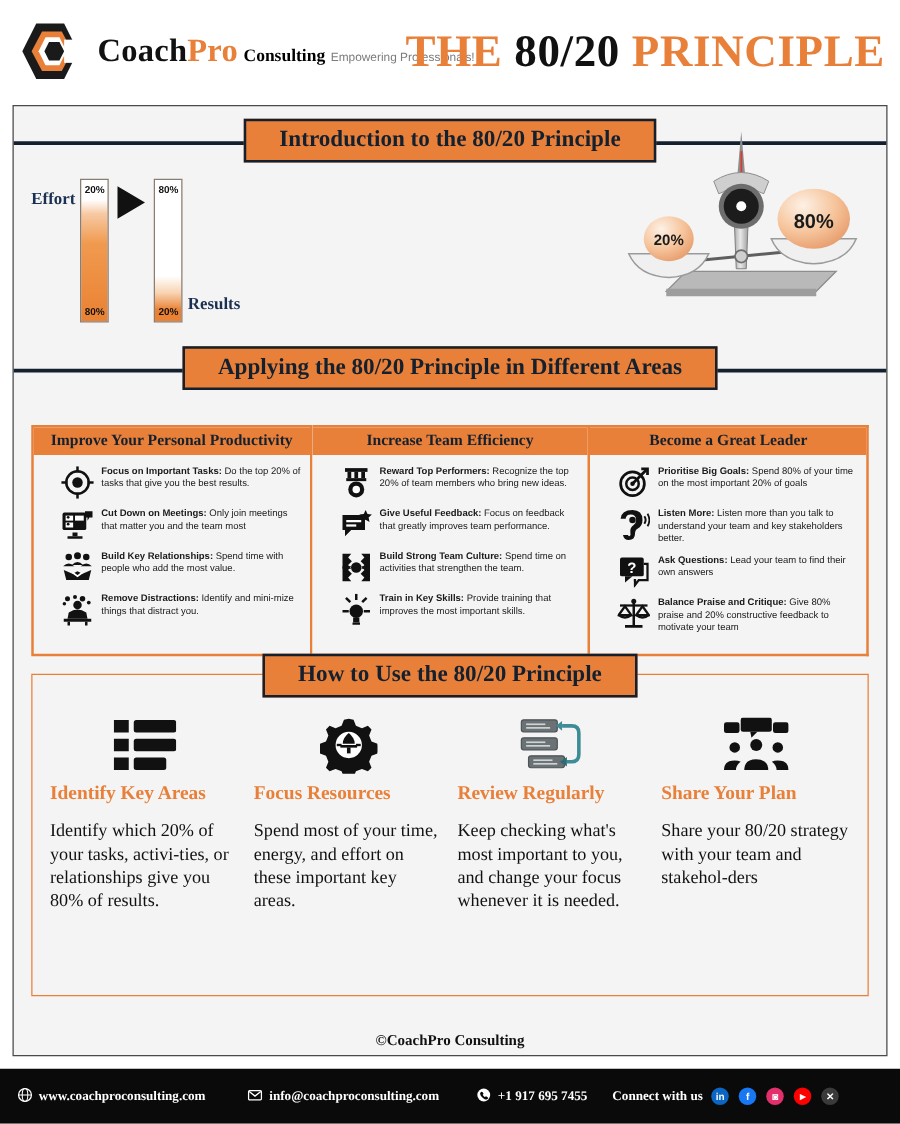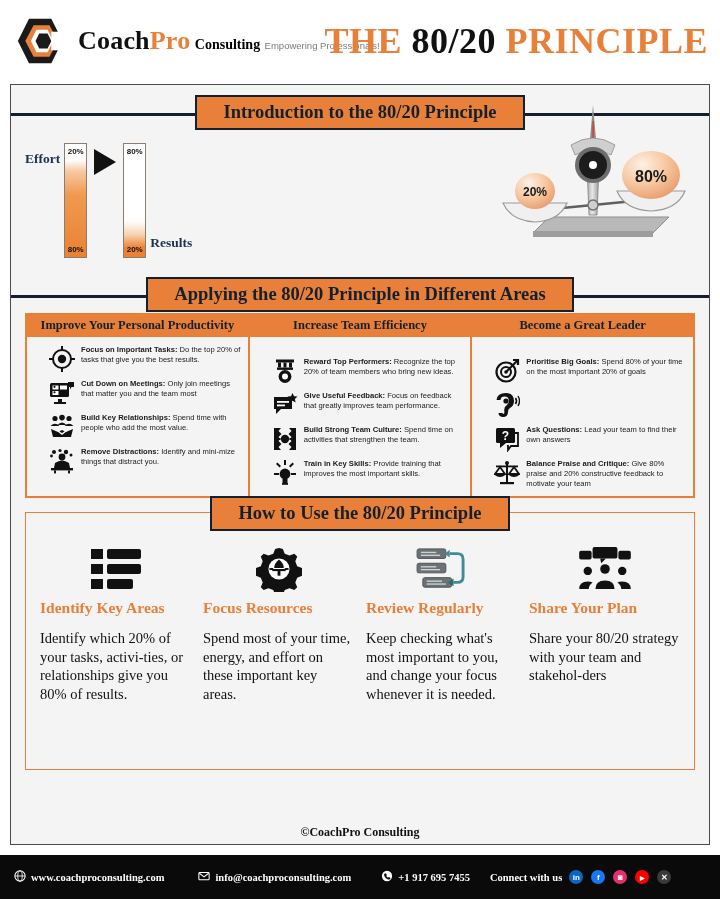--- a/index.html
+++ b/index.html
@@ -70,23 +70,23 @@
     width: 0; height: 0; margin: 6px 7px 0 7px;
     border-top: 13px solid transparent; border-bottom: 13px solid transparent;
     border-left: 22px solid #111;
   }
 
   
   .scale { position: absolute; right: 16px; top: 10px; width: 200px; height: 140px; }
 
   
   .areas-banner { margin-top: 2px; }
-  .cols { display: flex; margin: 1px 14px 0 14px; gap: 0; height: 185px; }
+  .cols { display: flex; margin: 28px 14px 0 14px; gap: 0; height: 185px; }
   .col { flex: 1; border: 2px solid #E8803A; background: #f4f4f4; display: flex; flex-direction: column; }
-  .col + .col { border-left: none; gap: 12px; }
+  .col + .col { border-left: none; }
   .col-head {
     background: #E8803A; color: #15202e;
     font-family: "Liberation Serif", serif; font-weight: 700; font-size: 12.5px;
     text-align: center; padding: 4px 2px 5px 2px; line-height: 1;
   }
   .col-body { padding: 8px 6px 4px 22px; display: flex; flex-direction: column; gap: 7px; flex: 1; }
   .bullet { display: flex; align-items: flex-start; gap: 6px; }
   .bullet .ico { flex: 0 0 26px; width: 26px; height: 26px; margin-top: 1px; }
   .bullet .txt {
     font-family: "Liberation Sans", sans-serif; font-size: 7.6px; line-height: 1.32; color: #1a1a1a;
@@ -347,20 +347,21 @@
                 </svg></span>
             <span class="txt"><b>Prioritise Big Goals:</b><span> Spend 80% of your time on the most important 20% of goals</span></span>
           </div>
           <div class="bullet">
             <span class="ico"><svg viewBox="0 0 26 26" width="26" height="26">
                   <path d="M12 1 q8 0 8 8 q0 5 -4 7 q-2 1 -2 4 q0 5 -5 5 q-4 0 -4.6 -4 h4 q.6 1.6 1.6 .6 q.6-.6 .3-2.6 q-.6-4 2.6-6 q2-1.4 2-4 q0-4.4-4.4-4.4 q-3.6 0-4 3.4 h-4 q.6-7 9.5-7 Z" fill="#111"></path>
                   <circle cx="12" cy="9" r="2.6" fill="#111"></circle>
                   <path d="M21.5 6 q2 3 0 6" fill="none" stroke="#111" stroke-width="1.6"></path>
                   <path d="M24 4 q3 5 0 10" fill="none" stroke="#111" stroke-width="1.4"></path>
                 </svg></span>
+            <span class="txt"><b>Listen More:</b><span> Listen more than you talk to understand your team and key stakeholders better.</span></span>
           </div>
           <div class="bullet">
             <span class="ico"><svg viewBox="0 0 26 26" width="26" height="26">
                   <rect x="2" y="2" width="19" height="15" rx="1.5" fill="#111"></rect>
                   <path d="M6 17 h6 l-6 5 Z" fill="#111"></path>
                   <text x="11.5" y="14" font-family="Liberation Sans, sans-serif" font-size="12" font-weight="700" fill="#fff" text-anchor="middle">?</text>
                   <path d="M21 7 h3 v13 h-7 l-3 4 v-4 h-1" fill="none" stroke="#111" stroke-width="1.8"></path>
                 </svg></span>
             <span class="txt"><b>Ask Questions:</b><span> Lead your team to find their own answers</span></span>
           </div>

